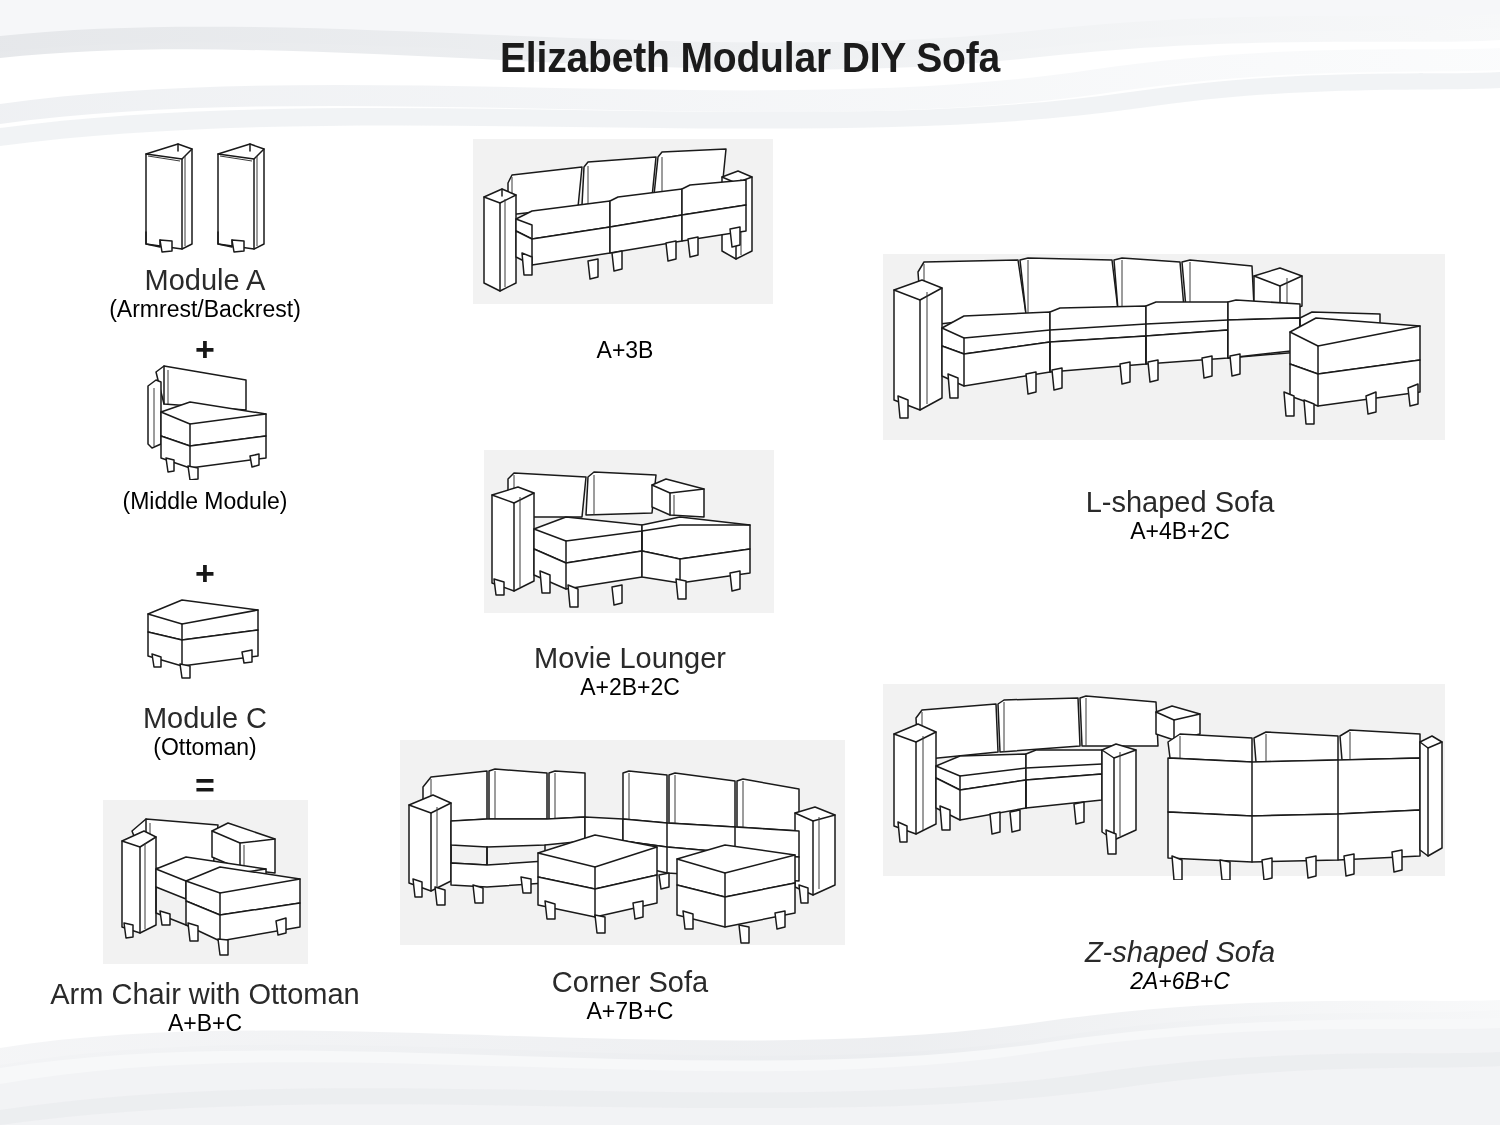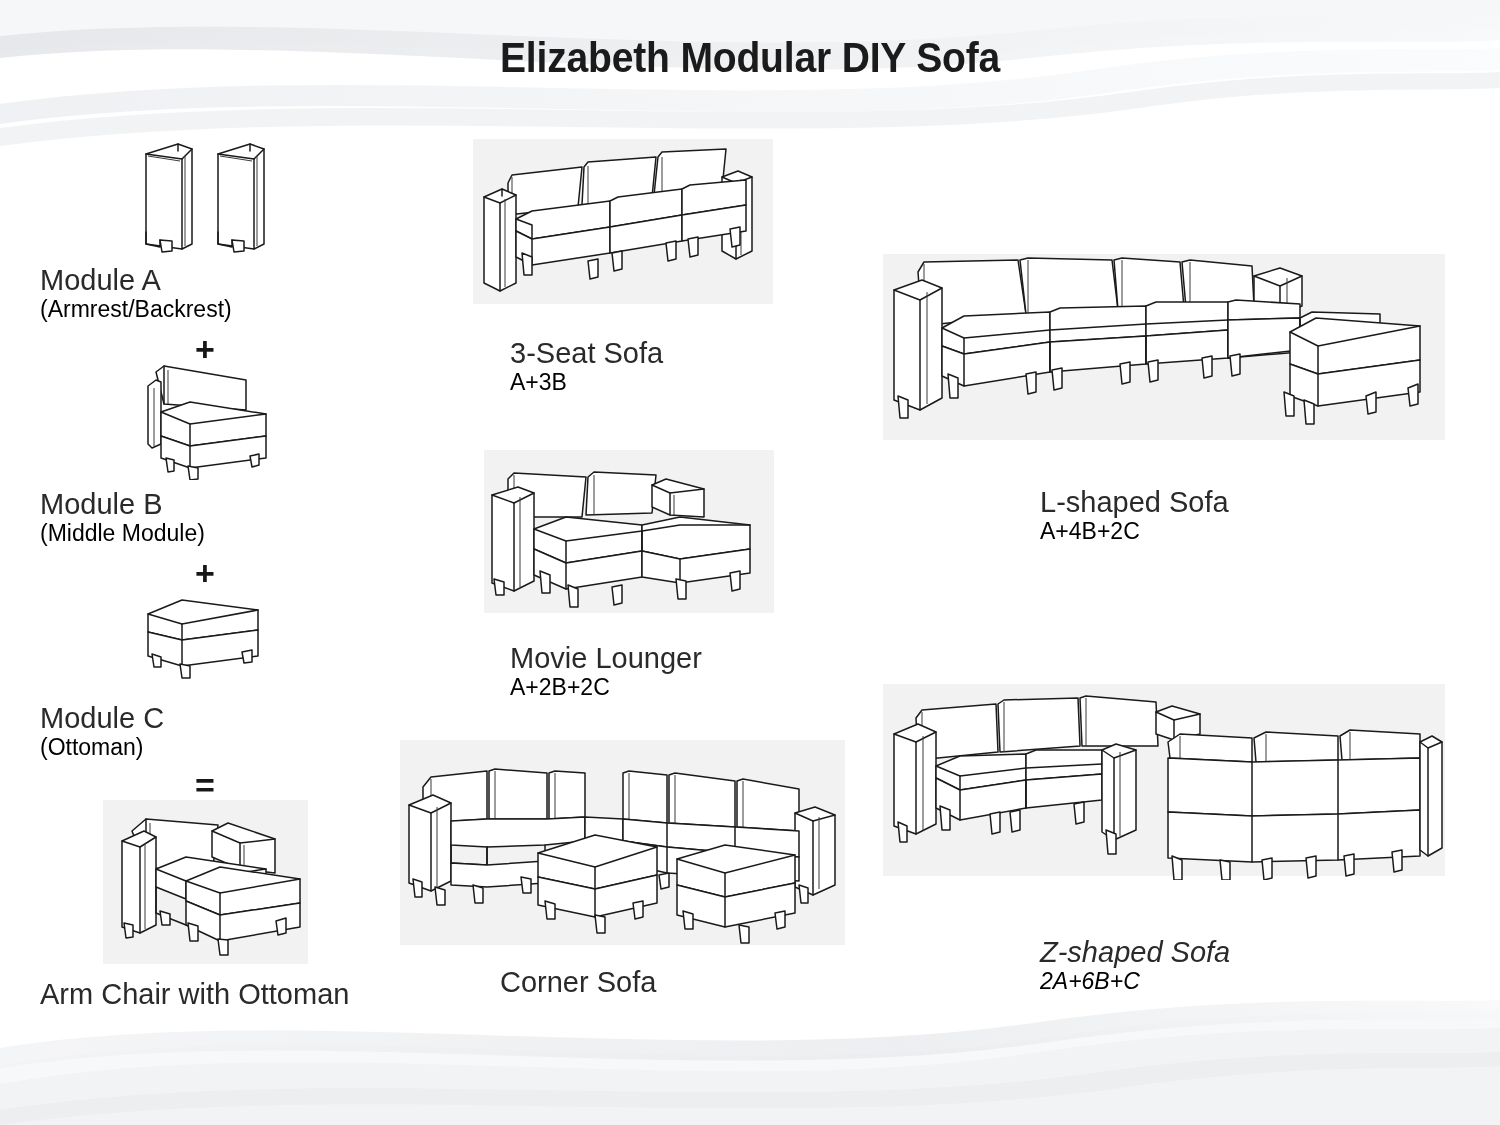--- a/index.html
+++ b/index.html
@@ -18,21 +18,21 @@
     position:absolute;left:0;top:34px;width:1500px;
     text-align:center;
     font-size:42px;font-weight:bold;
     letter-spacing:-0.2px;
     color:#1b1b1b;
     font-family:"Liberation Sans", sans-serif;
     transform:scaleX(0.93);
   }
 
   
-  .cap{position:absolute;padding-left:40px;}
+  .cap{position:absolute;text-align:center;}
   .cap .t1{font-size:29px;color:#2a2a2a;line-height:1.12;white-space:nowrap;}
   .cap .t2{font-size:23px;color:#000000;line-height:1.2;white-space:nowrap;}
   .sym{position:absolute;text-align:center;font-size:34px;font-weight:bold;color:#171717;line-height:1;}
 
   .panel{position:absolute;background:#f2f2f2;}
   .art{position:absolute;}
   .art svg{display:block;width:100%;height:100%;}
 
   .ln{fill:#ffffff;stroke:#1a1a1a;stroke-width:1.5;stroke-linejoin:round;stroke-linecap:round;}
   .ln2{fill:none;stroke:#1a1a1a;stroke-width:1.5;stroke-linejoin:round;stroke-linecap:round;}
@@ -120,21 +120,20 @@
       <path class="ln" d="M33,78 L62,88 L138,78 L138,100 L62,110 L33,100 Z"></path>
       <path class="ln2" d="M62,88 L62,110"></path>
 
       <path class="ln" d="M38,100 L46,102 L46,113 L40,114 Z"></path>
       <path class="ln" d="M60,108 L70,110 L70,121 L62,122 Z"></path>
       <path class="ln" d="M122,98 L131,96 L131,107 L124,109 Z"></path>
     </svg>
   </div>
 
   <div class="cap" style="left:0px;top:488px;width:410px;">
-    <div class="t1">Module B</div>
     <div class="t2">(Middle Module)</div>
   </div>
   <div class="sym" style="left:0px;top:556px;width:410px;">+</div>
 
   <div class="art" style="left:130px;top:594px;width:160px;height:90px;">
     <svg viewBox="0 0 160 90">
       <path class="ln" d="M18,20 L52,6 L128,16 L128,36 L52,46 L18,38 Z"></path>
       <path class="ln2" d="M18,20 L52,30 L52,46"></path>
       <path class="ln2" d="M52,30 L128,16"></path>
       <path class="ln" d="M18,38 L52,46 L128,36 L128,62 L52,72 L18,62 Z"></path>
@@ -184,20 +183,21 @@
       <path class="ln2" d="M56,92 L56,118 L86,130"></path>
 
       <path class="ln" d="M60,116 L70,119 L70,130 L62,130 Z"></path>
       <path class="ln" d="M88,128 L98,131 L98,146 L90,146 Z"></path>
       <path class="ln" d="M118,144 L128,145 L128,160 L120,160 Z"></path>
       <path class="ln" d="M176,126 L186,123 L186,138 L178,140 Z"></path>
     </svg>
   </div>
   <div class="cap" style="left:0px;top:978px;width:410px;">
     <div class="t1">Arm Chair with Ottoman</div>
+    <div class="t2">A+B+C</div>
   </div>
 
   <div class="panel" style="left:473px;top:139px;width:300px;height:165px;"></div>
   <div class="art" style="left:470px;top:135px;width:310px;height:175px;">
     <svg viewBox="0 0 310 175">
 
       <path class="ln" d="M38,48 L42,40 L112,32 L108,72 L38,80 Z"></path>
       <path class="ln" d="M114,32 L118,27 L186,22 L182,62 L112,70 Z"></path>
       <path class="ln" d="M188,22 L192,17 L256,14 L252,54 L184,60 Z"></path>
       <path class="thin" d="M42,42 L42,80"></path>
@@ -227,21 +227,20 @@
 
       <path class="ln" d="M52,118 L62,122 L62,140 L54,140 Z"></path>
       <path class="ln" d="M118,126 L128,124 L128,142 L120,144 Z"></path>
       <path class="ln" d="M142,118 L152,116 L152,134 L144,136 Z"></path>
       <path class="ln" d="M196,108 L206,106 L206,124 L198,126 Z"></path>
       <path class="ln" d="M218,104 L228,102 L228,120 L220,122 Z"></path>
       <path class="ln" d="M260,94 L270,92 L270,110 L262,112 Z"></path>
     </svg>
   </div>
   <div class="cap" style="left:470px;top:337px;width:310px;">
-    <div class="t1">3-Seat Sofa</div>
     <div class="t2">A+3B</div>
   </div>
 
   <div class="panel" style="left:484px;top:450px;width:290px;height:163px;"></div>
   <div class="art" style="left:480px;top:445px;width:300px;height:175px;">
     <svg viewBox="0 0 300 175">
 
       <path class="ln" d="M28,34 L34,28 L106,32 L102,72 L28,72 Z"></path>
       <path class="ln" d="M108,32 L114,27 L176,30 L172,68 L106,70 Z"></path>
       <path class="thin" d="M34,30 L34,72"></path>
@@ -342,20 +341,21 @@
       <path class="ln" d="M200,180 L210,182 L210,198 L202,198 Z"></path>
       <path class="ln" d="M238,168 L248,166 L248,182 L240,184 Z"></path>
       <path class="ln" d="M264,140 L274,138 L274,152 L266,154 Z"></path>
       <path class="ln" d="M288,176 L298,179 L298,194 L290,194 Z"></path>
       <path class="ln" d="M344,190 L354,192 L354,208 L346,208 Z"></path>
       <path class="ln" d="M380,178 L390,176 L390,192 L382,194 Z"></path>
     </svg>
   </div>
   <div class="cap" style="left:460px;top:966px;width:340px;">
     <div class="t1">Corner Sofa</div>
+    <div class="t2">A+7B+C</div>
   </div>
 
   <div class="panel" style="left:883px;top:254px;width:562px;height:186px;"></div>
   <div class="art" style="left:880px;top:250px;width:570px;height:195px;">
     <svg viewBox="0 0 570 195">
 
       <path class="ln" d="M38,22 L44,12 L138,10 L146,64 L42,76 Z"></path>
       <path class="ln" d="M140,10 L148,8 L232,10 L238,60 L146,64 Z"></path>
       <path class="ln" d="M234,10 L242,8 L300,12 L304,58 L238,60 Z"></path>
       <path class="ln" d="M302,12 L310,10 L372,16 L374,56 L306,58 Z"></path>

